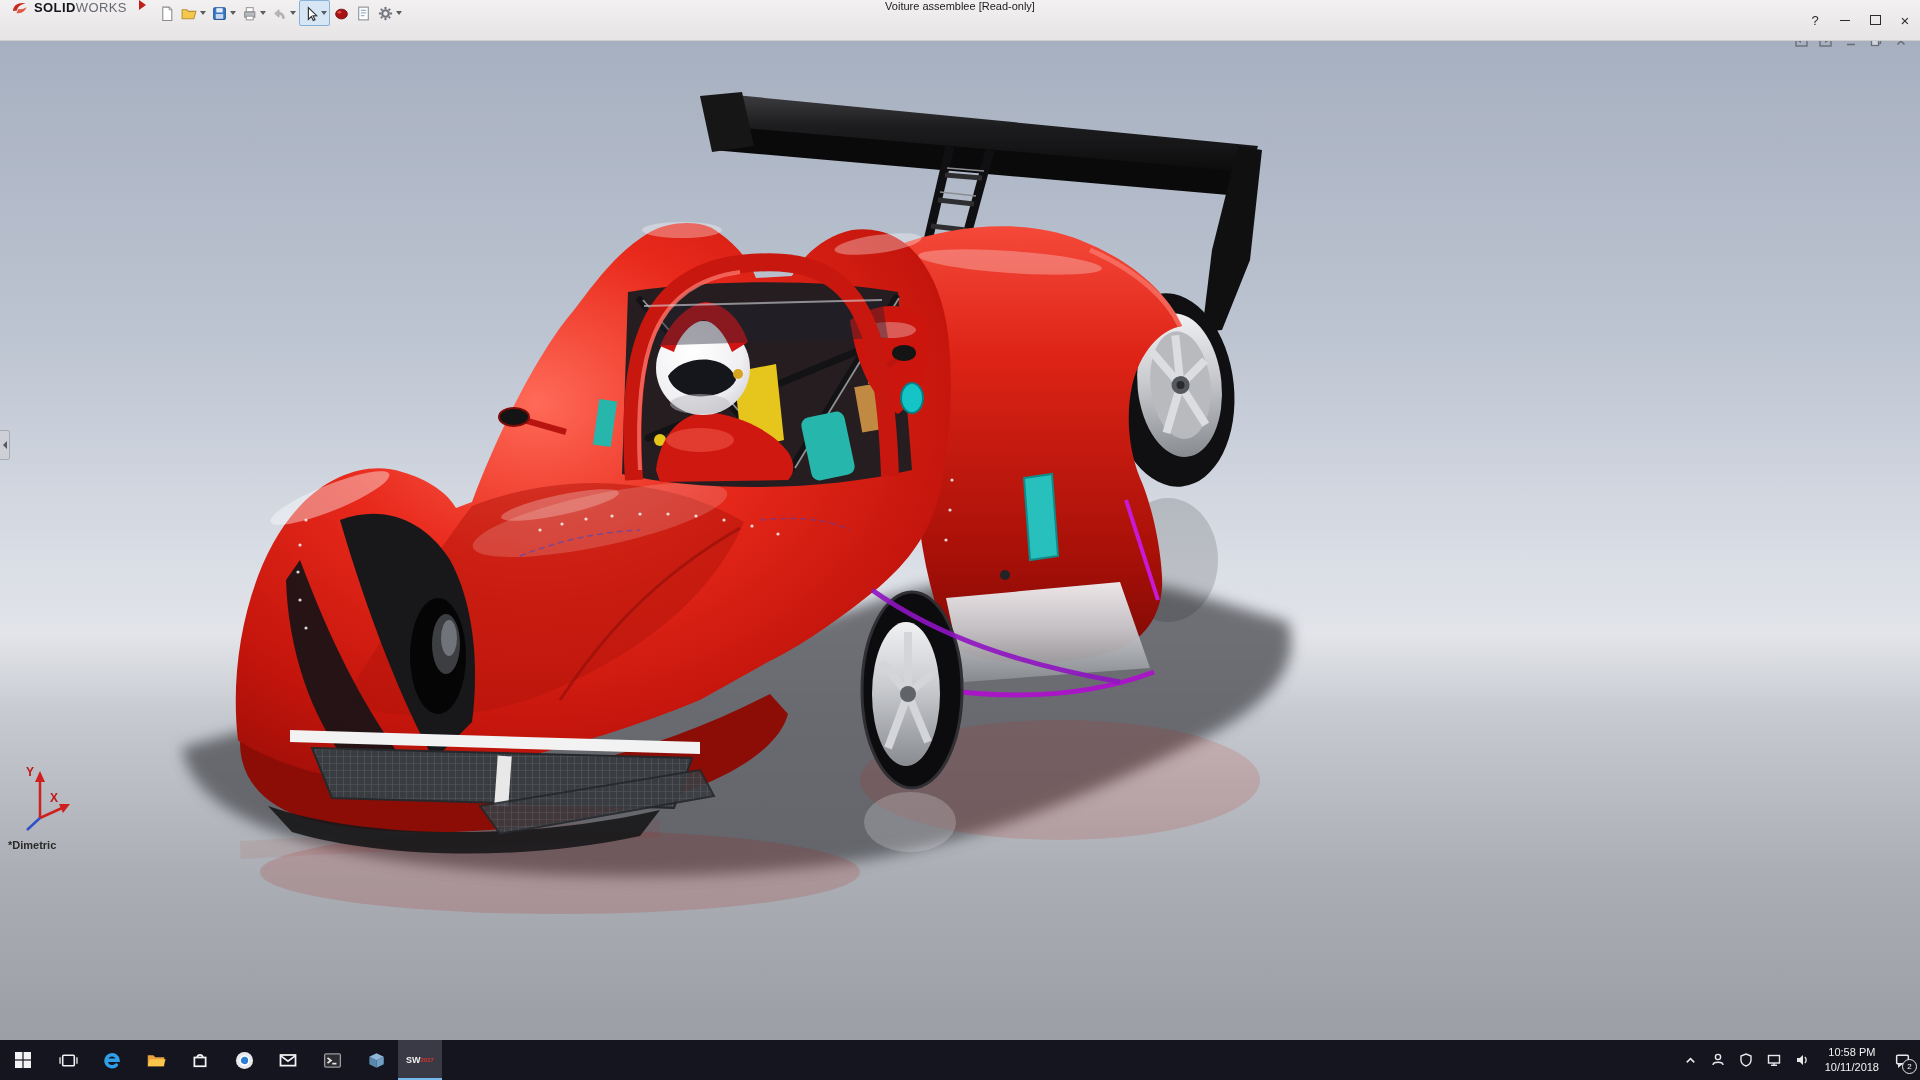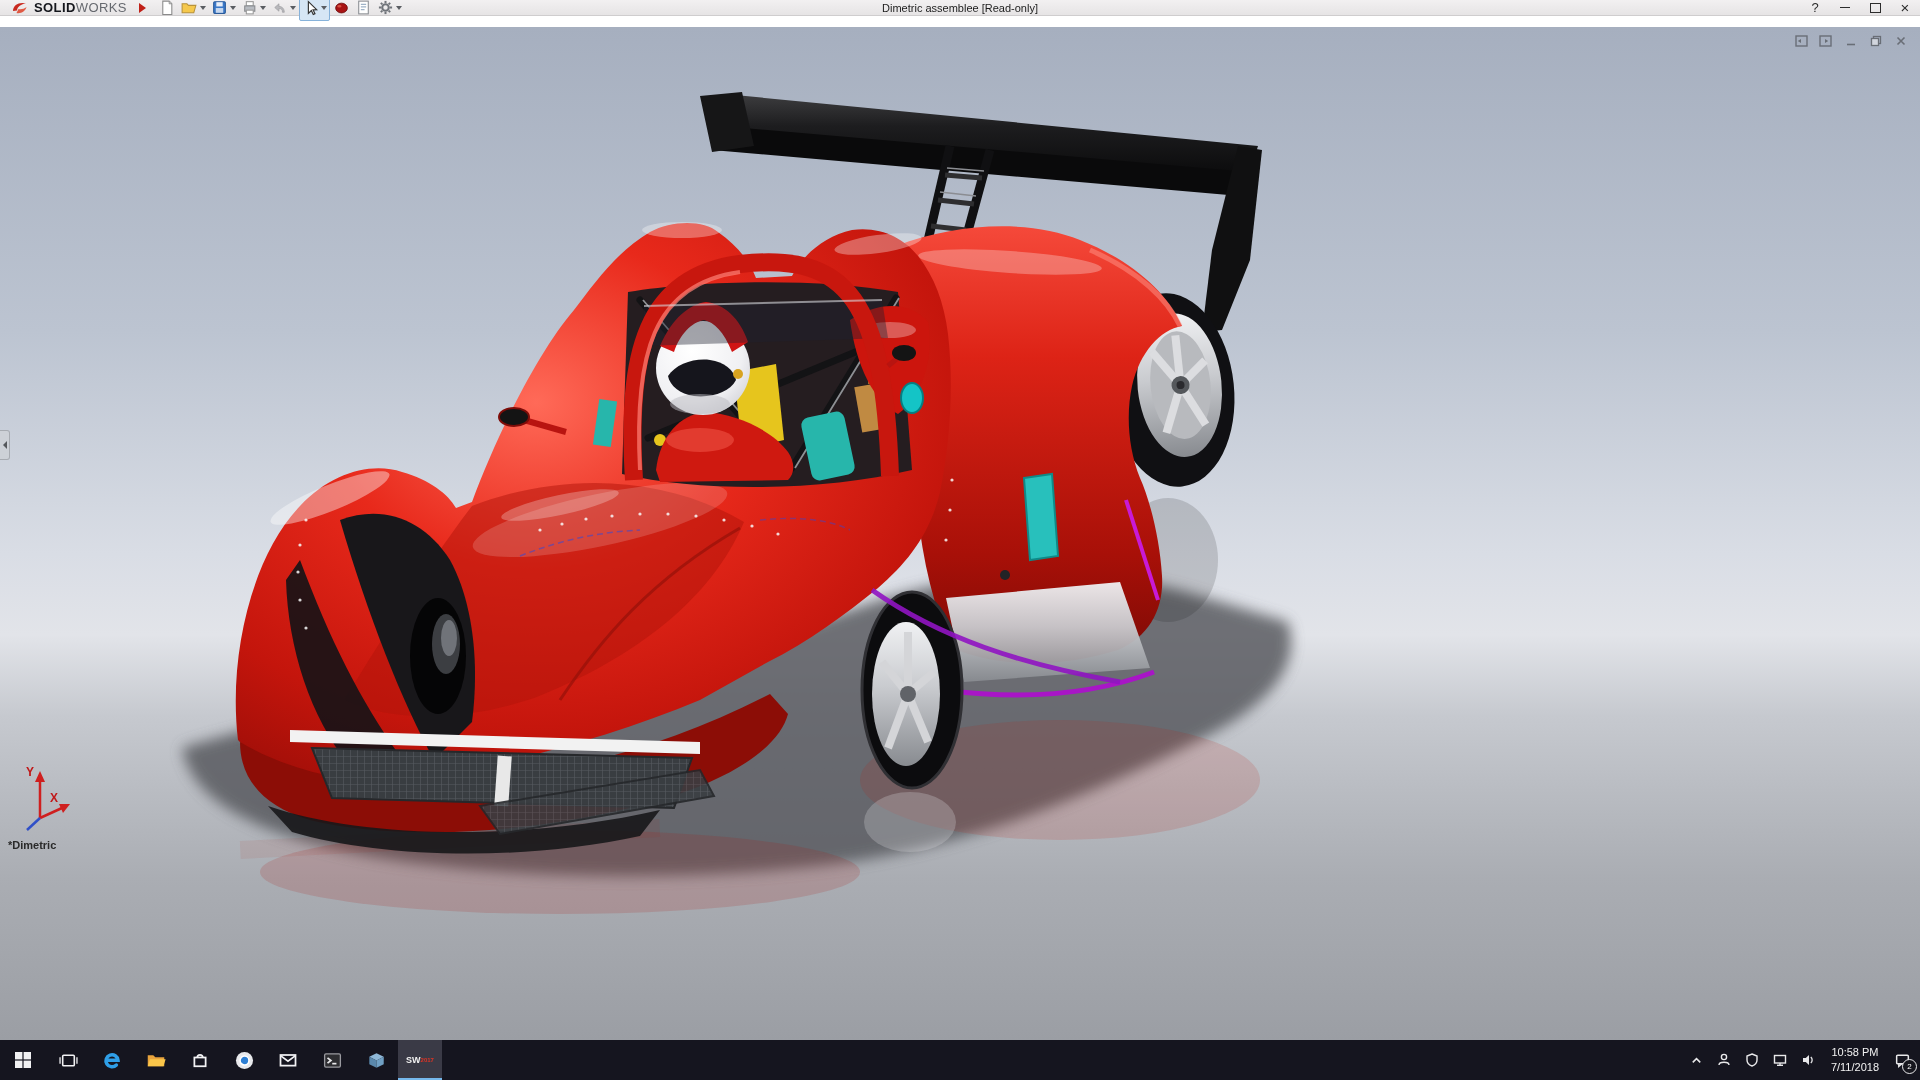--- a/index.html
+++ b/index.html
@@ -1,21 +1,21 @@
 <!DOCTYPE html>
 <html style="--titlebar-bg: #e9e7e8; --taskbar-bg: #15151f; --car-red: #d8201a; --wing-black: #141414; --accent-teal: #28c0bc; --accent-purple: #9a14c2; --select-highlight: #d6e6f5;"><head>
 <meta charset="utf-8">
 <style>
   html,body{margin:0;padding:0;width:1920px;height:1080px;overflow:hidden;
     font-family:"Liberation Sans","DejaVu Sans",sans-serif;background:#000;}
   #app{position:relative;width:1920px;height:1080px;background:#fff;}
 
   
-  .titlebar{position:absolute;top:0;left:0;right:0;height:16px;
-    background:linear-gradient(#f2f0f1,#e6e4e5);display:flex;align-items:center;
+  .titlebar{position:absolute;top:0;left:0;right:0;height:41px;
+    background:linear-gradient(#f2f0f1,#e6e4e5);display:flex;align-items:flex-start;
     border-bottom:1px solid #cfcdce;box-sizing:border-box;z-index:30;}
   .brand{display:flex;align-items:center;gap:4px;padding:0 6px 0 10px;}
   .brand-text{font-size:13px;letter-spacing:.4px;white-space:nowrap;}
   .brand-solid{font-weight:bold;color:#14161c;}
   .brand-works{font-weight:normal;color:#66696f;}
   .flyout-arrow{width:0;height:0;border-top:5px solid transparent;border-bottom:5px solid transparent;
     border-left:7px solid #c02018;margin:0 10px 0 6px;cursor:pointer;}
   .tb-tools{display:flex;align-items:center;gap:1px;}
   .tool-btn{display:flex;align-items:center;height:22px;padding:1px 2px;border-radius:2px;cursor:pointer;}
   .tool-pressed{border:1px solid #86b2da;background:var(--select-highlight,#d6e6f5);}
@@ -141,21 +141,21 @@
             <line x1="3.8" y1="8" x2="1.8" y2="8"></line>
               <line x1="5.03" y1="5.03" x2="3.62" y2="3.62"></line>
             <line x1="8" y1="3.8" x2="8" y2="1.8"></line>
               <line x1="10.97" y1="5.03" x2="12.38" y2="3.62"></line>
           </g>
         </svg>
         <span class="caret"></span>
       </span>
     </div>
 
-    <div class="tb-title">Dimetric assemblee [Read-only]</div>
+    <div class="tb-title">Voiture assemblee [Read-only]</div>
 
     <div class="tb-right">
       <span class="win-btn">?</span>
       <span class="win-btn">
           <i class="glyph-min"></i>
         </span>
       <span class="win-btn">
           <i class="glyph-max"></i>
         </span>
       <span class="win-btn glyph-close">×</span>
@@ -516,21 +516,21 @@
         </svg>
       </span>
       <span class="tray-btn">
         <svg width="16" height="16" viewBox="0 0 16 16">
           <polygon points="3,6 5.8,6 9,3 9,13 5.8,10 3,10" fill="#e8e8ea"></polygon>
           <path d="M10.8,5 C12.6,6.6 12.6,9.4 10.8,11" fill="none" stroke="#e8e8ea" stroke-width="1.3"></path>
         </svg>
       </span>
       <div class="clock">
         <span>10:58 PM</span>
-        <span>7/11/2018</span>
+        <span>10/11/2018</span>
       </div>
       <span class="tray-btn">
         <span class="badge-wrap">
           <svg width="17" height="17" viewBox="0 0 16 16">
             <rect x="2.5" y="3" width="11" height="8" rx="1" fill="none" stroke="#e8e8ea" stroke-width="1.4"></rect>
             <path d="M4.5,11 L4.5,13.5 L7.5,11" fill="none" stroke="#e8e8ea" stroke-width="1.4"></path>
           </svg>
           <span class="badge">2</span>
         </span>
       </span>

